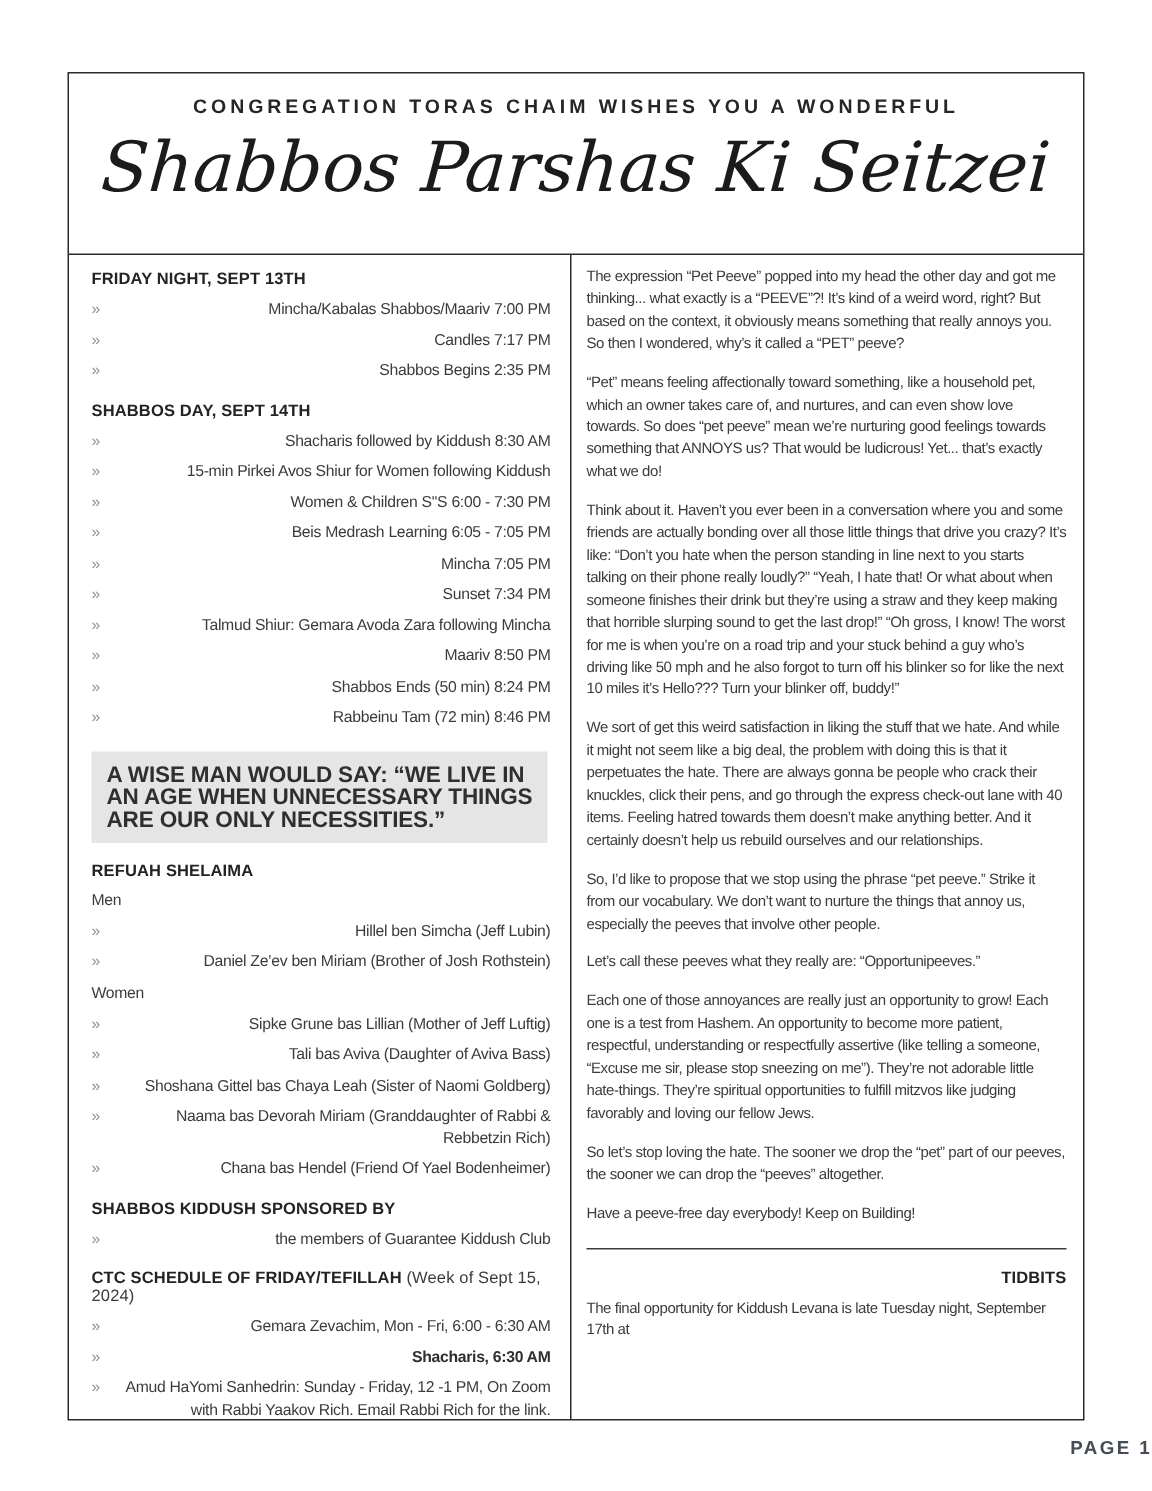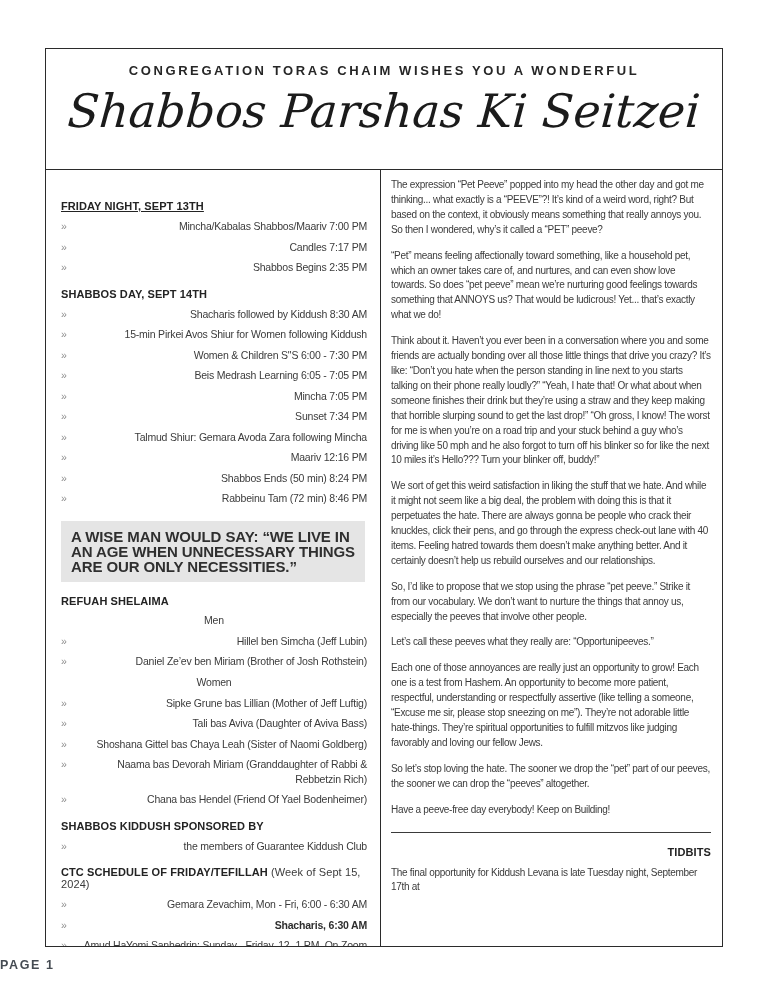--- a/index.html
+++ b/index.html
@@ -57,21 +57,21 @@
     overflow: hidden;
   }
 
   .section-heading {
     font-size: 11px;
     font-weight: bold;
     color: #232323;
     letter-spacing: 0.1px;
     margin: 13px 0 7px 0;
   }
-  .section-heading.first { margin-top: 22px; text-decoration: underline; }
+  .section-heading.first { margin-top: 2px; }
   .heading-suffix { font-weight: normal; color: #3b3b3b; }
 
   .bullet-list { list-style: none; margin: 0 0 2px 0; padding: 0; }
   .bullet-list li {
     display: flex;
     font-size: 10.5px;
     letter-spacing: -0.2px;
     line-height: 14.5px;
     margin-bottom: 6px;
     color: #3b3b3b;
@@ -93,21 +93,20 @@
     letter-spacing: -0.1px;
     line-height: 15px;
     color: #2f2f2f;
   }
 
   .sub-label {
     font-size: 10.5px;
     letter-spacing: -0.2px;
     margin: 7px 0 8px 0;
     color: #3b3b3b;
-    text-align: center;
   }
 
   
   .essay-par {
     font-size: 10px;
     letter-spacing: -0.3px;
     line-height: 14.9px;
     margin: 0 0 11px 0;
     color: #3b3b3b;
   }
@@ -117,21 +116,21 @@
     border-top: 1.2px solid #3a3a3a;
     margin: 14px 0 0 0;
   }
   .col-right .tidbits-heading { margin-top: 13px; text-align: right; }
 
   
   .page-footer {
     position: absolute;
     left: 0; right: 0;
     top: 958px;
-    text-align: left;
+    text-align: right;
     font-size: 12.5px;
     font-weight: bold;
     letter-spacing: 1.6px;
     color: #454b52;
   }
 </style>
 </head>
 <body>
 
 <div class="page-wrap">
@@ -187,21 +186,21 @@
           <li>
               <span class="bullet">»</span>
               <span class="li-text">Sunset 7:34 PM</span>
             </li>
           <li>
               <span class="bullet">»</span>
               <span class="li-text">Talmud Shiur: Gemara Avoda Zara following Mincha</span>
             </li>
           <li>
               <span class="bullet">»</span>
-              <span class="li-text">Maariv 12:16 PM</span>
+              <span class="li-text">Maariv 8:50 PM</span>
             </li>
           <li>
               <span class="bullet">»</span>
               <span class="li-text">Shabbos Ends (50 min) 8:24 PM</span>
             </li>
           <li>
               <span class="bullet">»</span>
               <span class="li-text">Rabbeinu Tam (72 min) 8:46 PM</span>
             </li>
         </ul>

